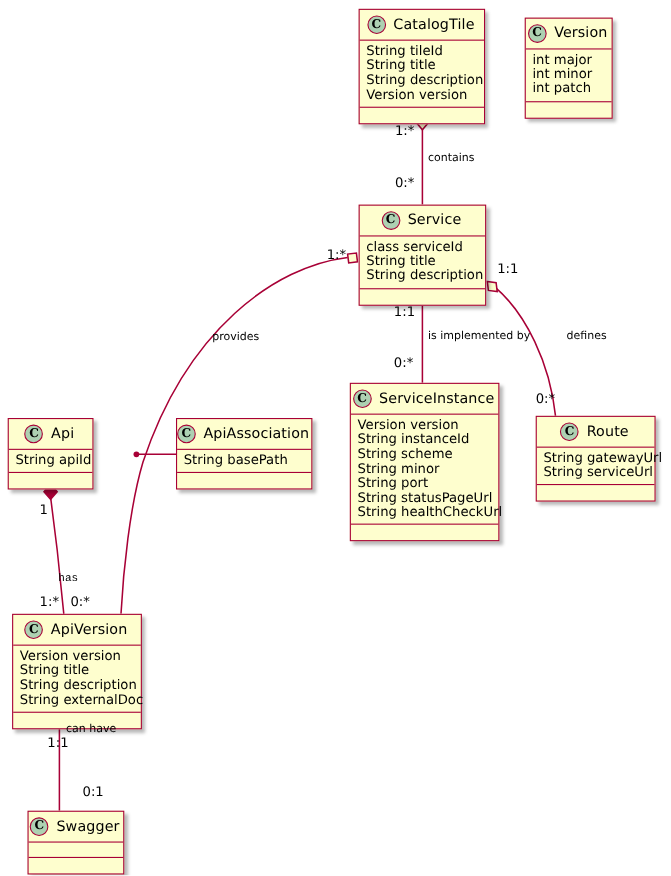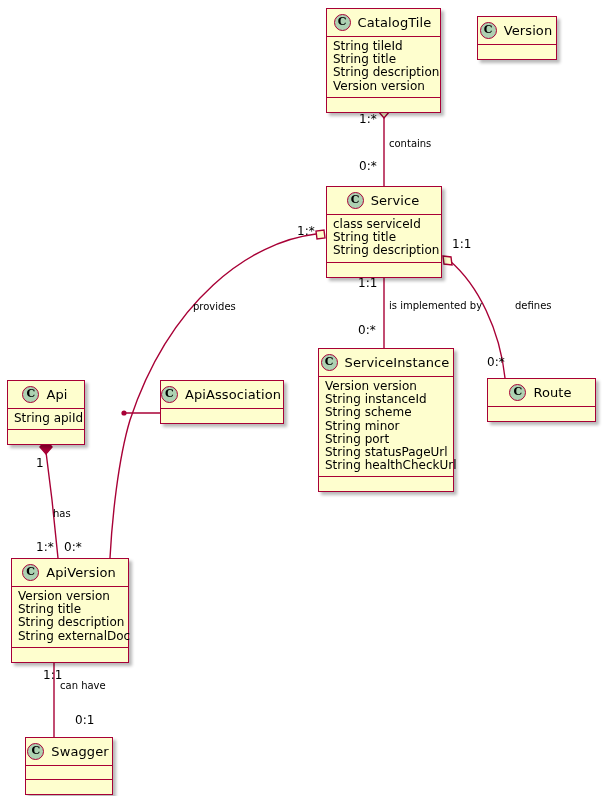--- a/index.html
+++ b/index.html
@@ -119,26 +119,26 @@
   <div class="lbl mult" style="left:358px; top:276px;">1:1</div>
   <div class="lbl mult" style="left:358px; top:323px;">0:*</div>
 
   <div class="lbl" style="left:515px; top:300px;text-align:right;">defines</div>
   <div class="lbl mult" style="left:452px; top:237px;">1:1</div>
   <div class="lbl mult" style="left:487px; top:355px;">0:*</div>
 
   <div class="lbl" style="left:193px; top:301px;">provides</div>
   <div class="lbl mult" style="left:297px; top:224px;">1:*</div>
 
-  <div class="lbl" style="left:53px; top:508px;">has</div>
+  <div class="lbl" style="left:53px; top:521px;font-family:Liberation Mono, monospace;">has</div>
   <div class="lbl mult" style="left:36px; top:456px;">1</div>
   <div class="lbl mult" style="left:36px; top:540px;">1:*</div>
   <div class="lbl mult" style="left:64px; top:540px;">0:*</div>
 
-  <div class="lbl" style="left:60px; top:680px;text-align:right;">can have</div>
+  <div class="lbl" style="left:60px; top:657px;text-align:right;">can have</div>
   <div class="lbl mult" style="left:43px; top:668px;">1:1</div>
   <div class="lbl mult" style="left:43px; top:713px;margin-left:32px;">0:1</div>
 
   <div class="cls" style="left:326px; top:8px; width:115px;">
     <div class="cls-head">
       <span class="cicon">C</span>
       <span class="cname">CatalogTile</span>
     </div>
     <div class="cls-attrs">
       <div class="attr">String tileId</div>
@@ -146,20 +146,25 @@
       <div class="attr">String description</div>
       <div class="attr">Version version</div>
     </div>
     <div class="cls-ops"></div>
   </div>
 
   <div class="cls" style="left:477px; top:16px; width:80px;">
     <div class="cls-head">
       <span class="cicon">C</span>
       <span class="cname">Version</span>
+    </div>
+    <div class="cls-attrs">
+      <div class="attr">int major</div>
+      <div class="attr">int minor</div>
+      <div class="attr">int patch</div>
     </div>
     <div class="cls-ops"></div>
   </div>
 
   <div class="cls" style="left:326px; top:186px; width:116px;">
     <div class="cls-head">
       <span class="cicon">C</span>
       <span class="cname">Service</span>
     </div>
     <div class="cls-attrs">
@@ -185,38 +190,45 @@
       <div class="attr">String healthCheckUrl</div>
     </div>
     <div class="cls-ops"></div>
   </div>
 
   <div class="cls" style="left:487px; top:378px; width:109px;">
     <div class="cls-head">
       <span class="cicon">C</span>
       <span class="cname">Route</span>
     </div>
+    <div class="cls-attrs">
+      <div class="attr">String gatewayUrl</div>
+      <div class="attr">String serviceUrl</div>
+    </div>
     <div class="cls-ops"></div>
   </div>
 
   <div class="cls" style="left:7px; top:380px; width:78px;">
     <div class="cls-head">
       <span class="cicon">C</span>
       <span class="cname">Api</span>
     </div>
     <div class="cls-attrs">
       <div class="attr">String apiId</div>
     </div>
     <div class="cls-ops"></div>
   </div>
 
   <div class="cls" style="left:160px; top:380px; width:124px;">
     <div class="cls-head">
       <span class="cicon">C</span>
       <span class="cname">ApiAssociation</span>
+    </div>
+    <div class="cls-attrs">
+      <div class="attr">String basePath</div>
     </div>
     <div class="cls-ops"></div>
   </div>
 
   <div class="cls" style="left:11px; top:558px; width:118px;">
     <div class="cls-head">
       <span class="cicon">C</span>
       <span class="cname">ApiVersion</span>
     </div>
     <div class="cls-attrs">

